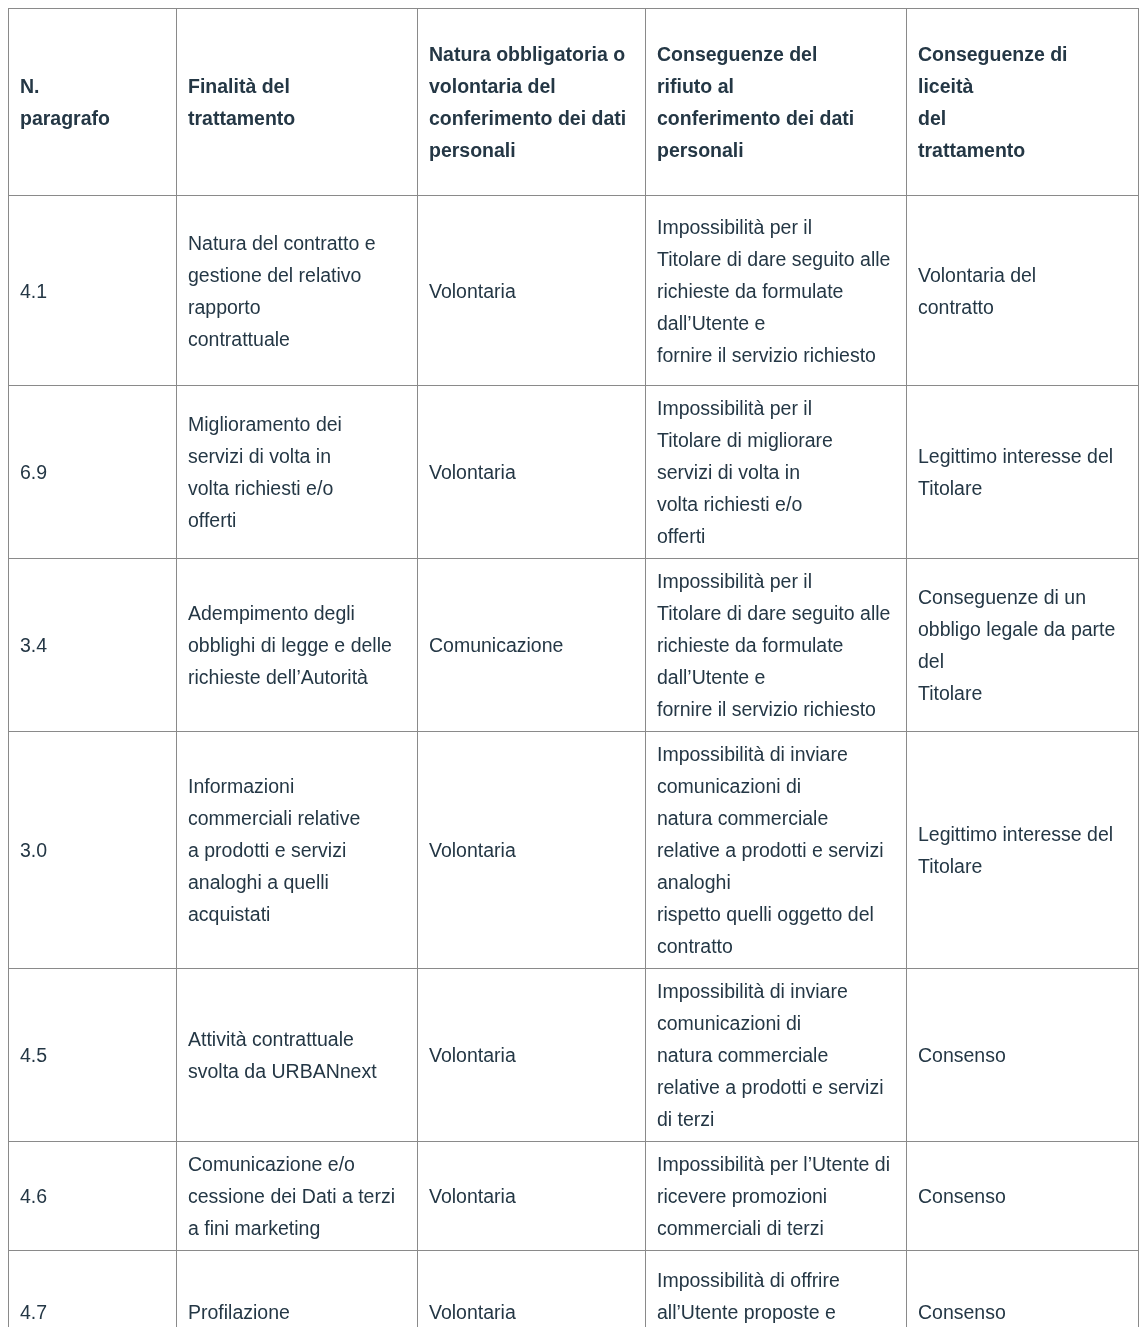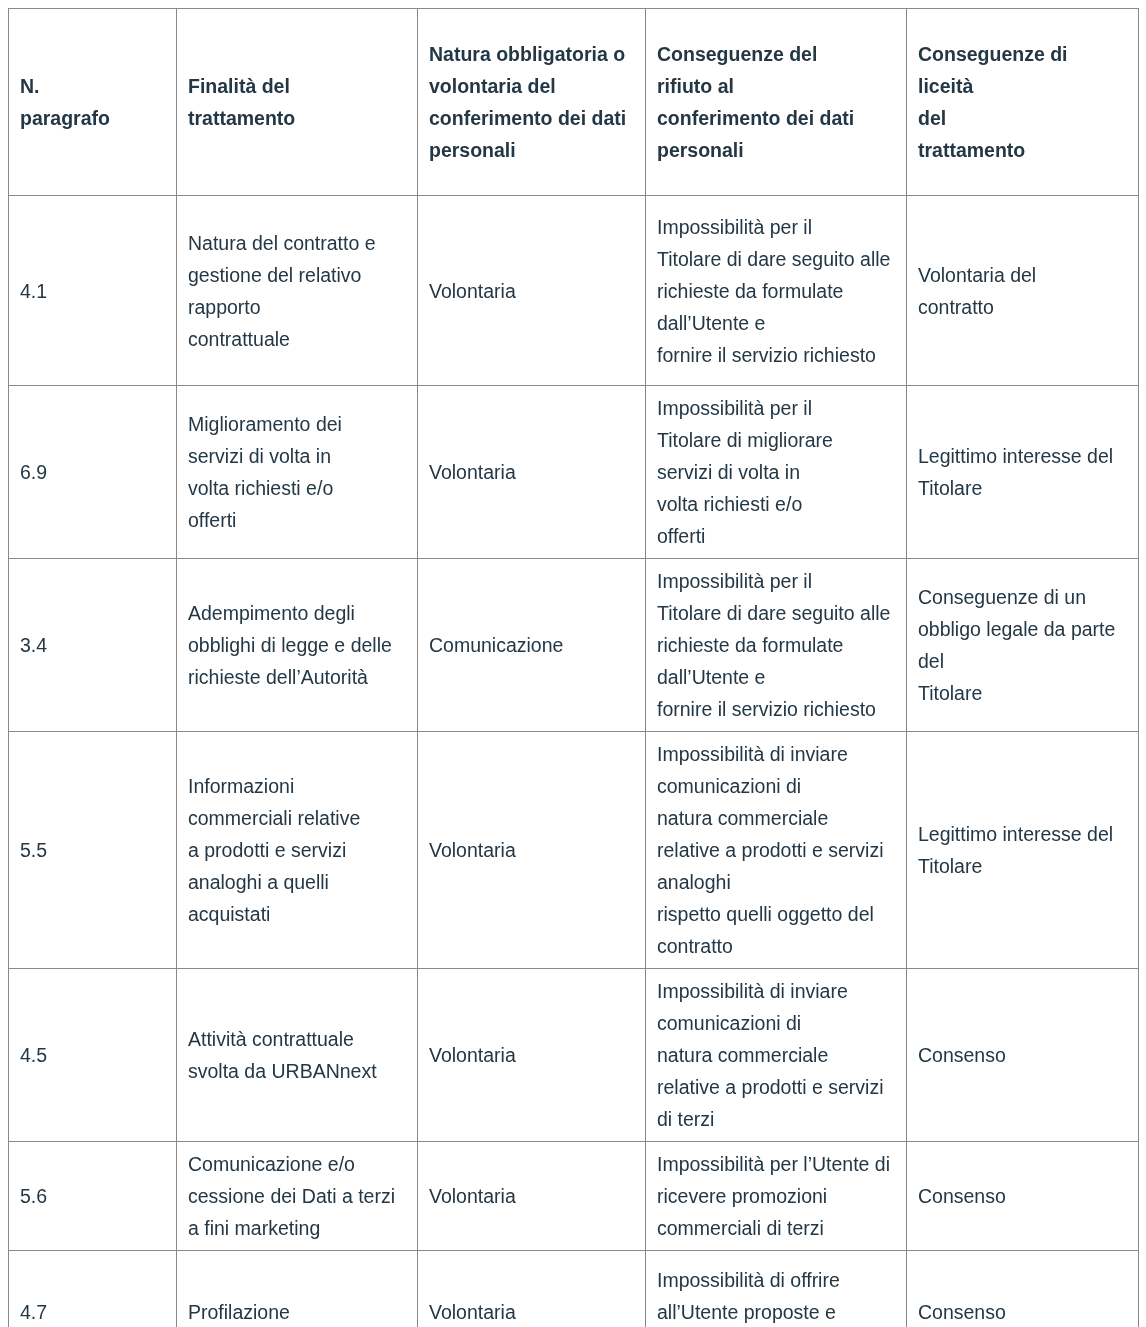--- a/index.html
+++ b/index.html
@@ -119,21 +119,21 @@
 Titolare di dare seguito alle
 richieste da formulate
 dall’Utente e
 fornire il servizio richiesto</td>
         <td>Conseguenze di un
 obbligo legale da parte
 del
 Titolare</td>
       </tr>
       <tr class="r3">
-        <td>5.5</td>
+        <td>3.0</td>
         <td>Informazioni
 commerciali relative
 a prodotti e servizi
 analoghi a quelli
 acquistati</td>
         <td>Volontaria</td>
         <td>Impossibilità di inviare
 comunicazioni di
 natura commerciale
 relative a prodotti e servizi
@@ -149,21 +149,21 @@
 svolta da URBANnext</td>
         <td>Volontaria</td>
         <td>Impossibilità di inviare
 comunicazioni di
 natura commerciale
 relative a prodotti e servizi
 di terzi</td>
         <td>Consenso</td>
       </tr>
       <tr class="r5">
-        <td>5.6</td>
+        <td>4.6</td>
         <td>Comunicazione e/o
 cessione dei Dati a terzi
 a fini marketing</td>
         <td>Volontaria</td>
         <td>Impossibilità per l’Utente di
 ricevere promozioni
 commerciali di terzi</td>
         <td>Consenso</td>
       </tr>
       <tr class="r6">

